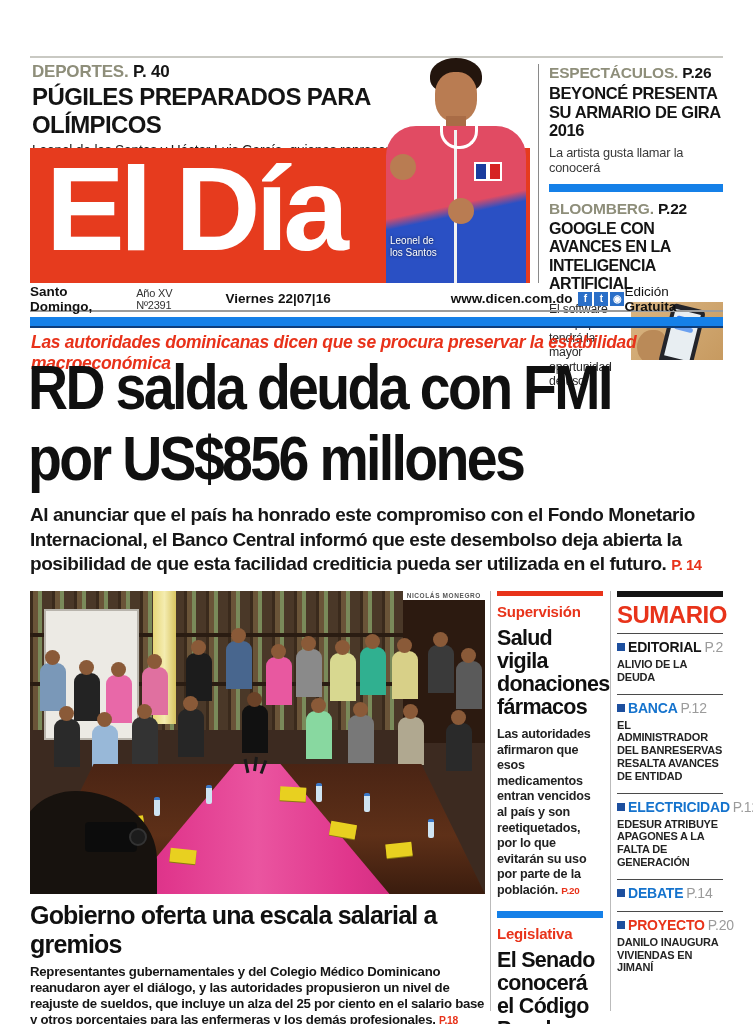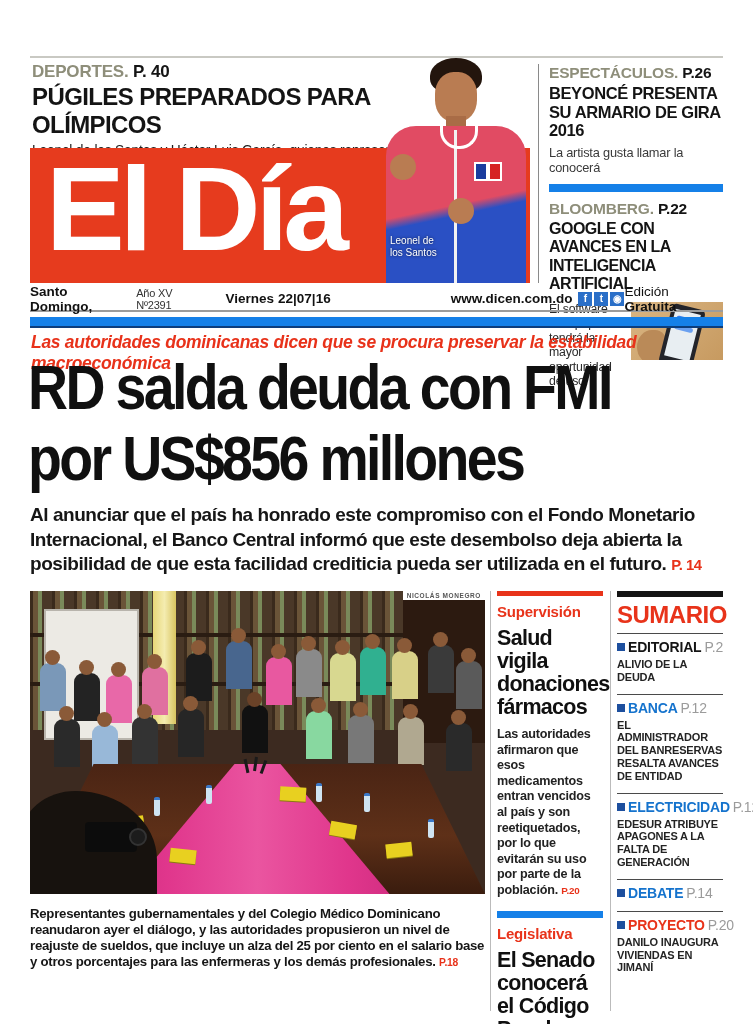--- a/index.html
+++ b/index.html
@@ -274,20 +274,21 @@
     <div class="bottle" style="left:176px;top:194px"></div>
     <div class="bottle" style="left:286px;top:192px"></div>
     <div class="bottle" style="left:334px;top:202px"></div>
     <div class="bottle" style="left:398px;top:228px"></div>
     <div class="camguy"></div>
     <div class="cam"></div>
     <div class="ph-credit">NICOLÁS MONEGRO</div>
   </div>
 
   <div class="abs cap">
+    <div class="cap-head">Gobierno oferta una escala salarial a gremios</div>
     <div class="cap-body">
       <span>Representantes gubernamentales y del Colegio Médico Dominicano reanudaron ayer el diálogo, y las autoridades propusieron un nivel de reajuste de sueldos, que incluye un alza del 25 por ciento en el salario base y otros porcentajes para las enfermeras y los demás profesionales.</span>
       <span class="pageref">P.18</span>
     </div>
   </div>
 
   <div class="abs vr1"></div>
   <div class="abs vr2"></div>
 
   <div class="abs mid">

